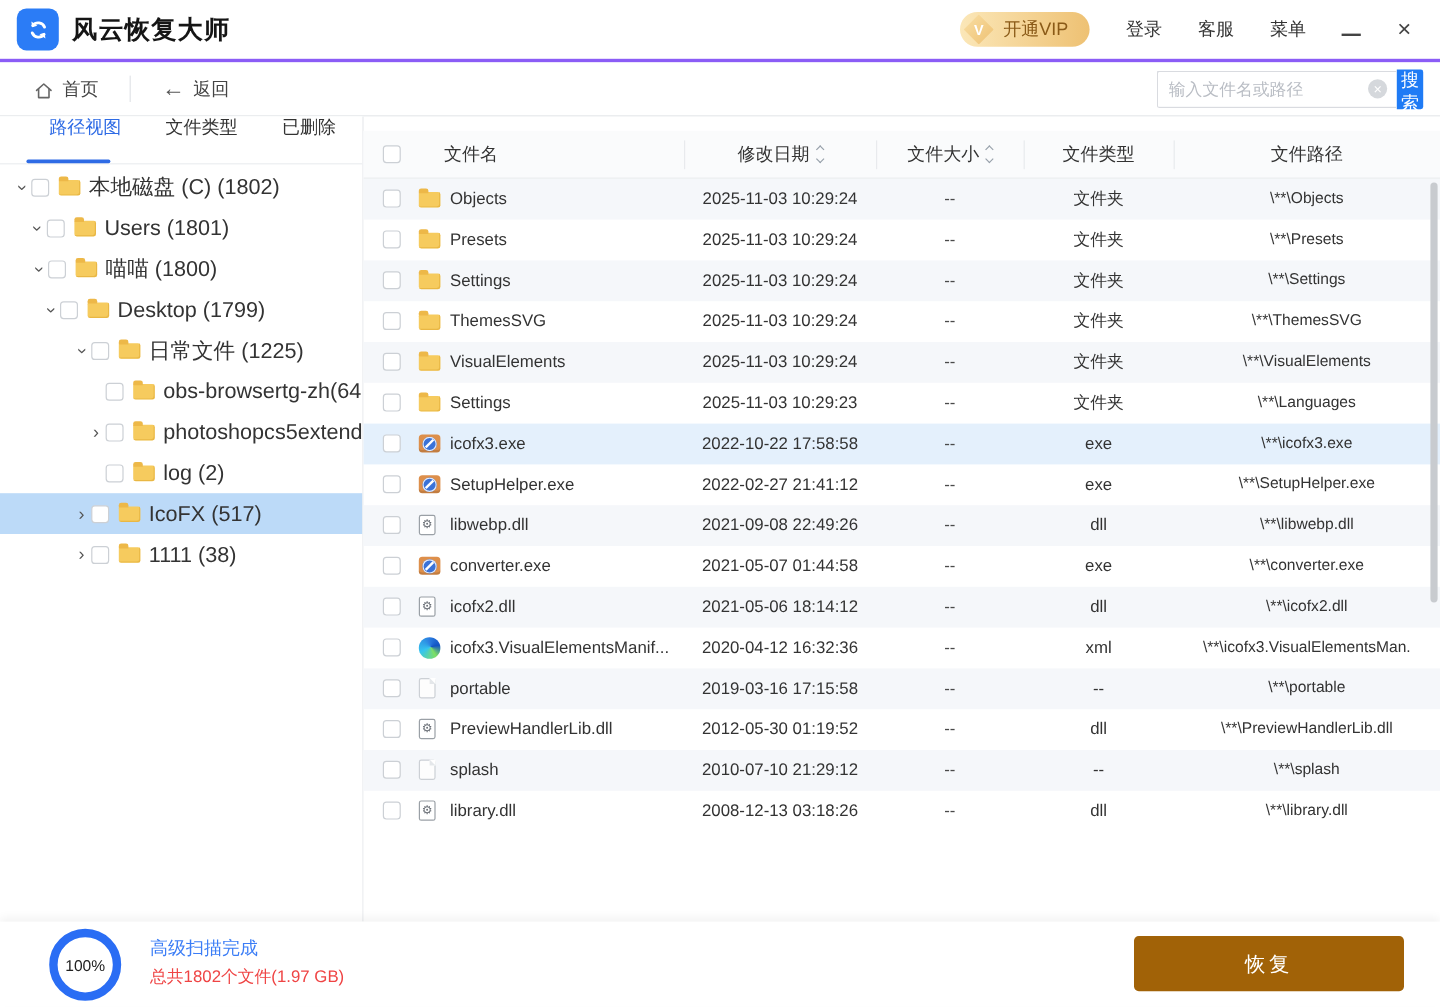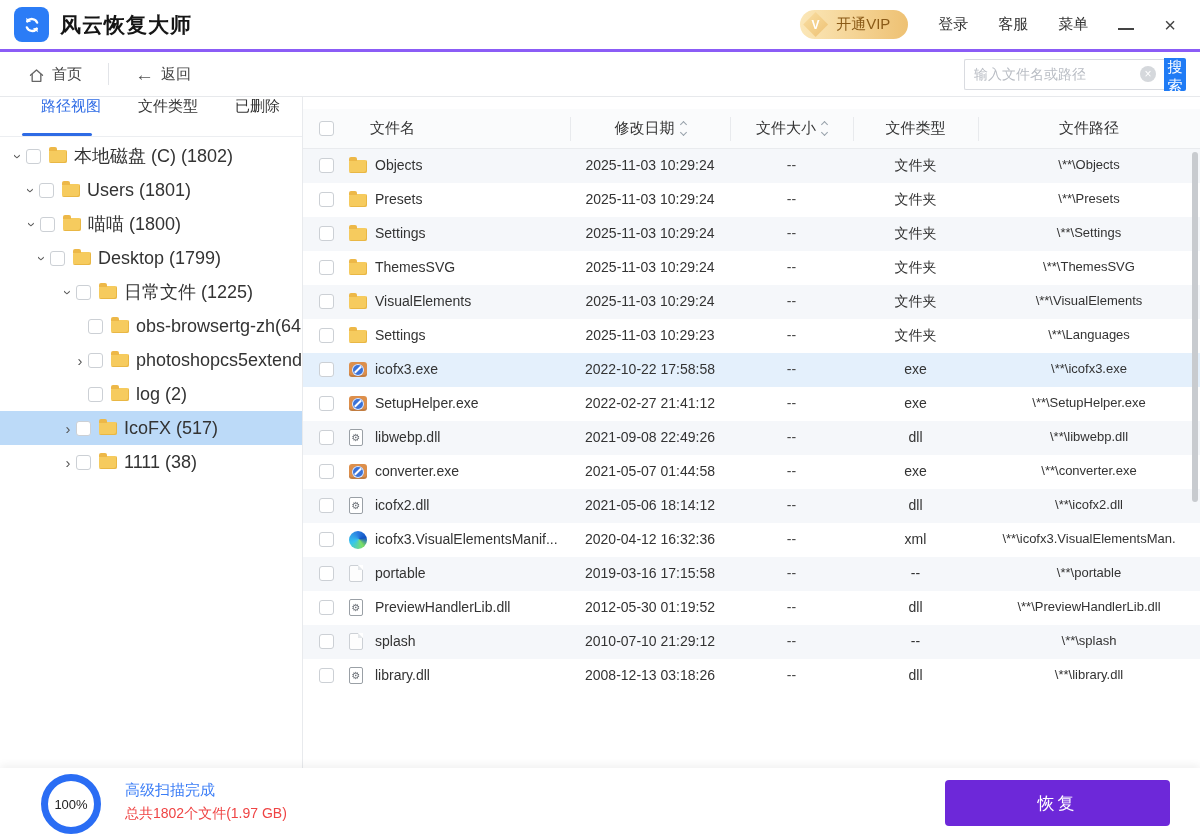--- a/index.html
+++ b/index.html
@@ -91,21 +91,21 @@
   .c-type { left:550px; width:125px; text-align:center; }
   .c-path { left:675px; width:222px; text-align:center; font-size:13px; }
   .vscroll { position:absolute; right:2px; top:43px; width:6px; height:350px; background:#c8cbcf; border-radius:3px; }
 
   
   .footer { position:absolute; left:0; top:768px; width:1200px; height:71px; background:#fff; box-shadow:0 -3px 8px rgba(0,0,0,.06); }
   .ring { position:absolute; left:41px; top:6px; width:60px; height:60px; border:7px solid #2a6df4; border-radius:50%; display:flex; align-items:center; justify-content:center; background:#fff; }
   .ring span { font-size:13px; color:#222; }
   .f-status { position:absolute; left:125px; top:13px; font-size:15px; color:#3b7df6; }
   .f-summary { position:absolute; left:125px; top:37px; font-size:14px; color:#ef4444; }
-  .recoverbtn { position:absolute; left:945px; top:12px; width:225px; height:46px; background:#6d28d9; border:none; border-radius:4px; color:#fff; font-size:17px; letter-spacing:3px; cursor:pointer; font-family:inherit; }
+  .recoverbtn { position:absolute; left:945px; top:12px; width:225px; height:46px; background:#a16207; border:none; border-radius:4px; color:#fff; font-size:17px; letter-spacing:3px; cursor:pointer; font-family:inherit; }
 </style>
 </head>
 <body>
 
 <div id="app">
 
   <div class="topbar">
     <div class="logo">
       <svg width="22" height="22" viewBox="0 0 24 24">
         <g fill="none" stroke="#fff" stroke-width="2.6" stroke-linecap="round">

